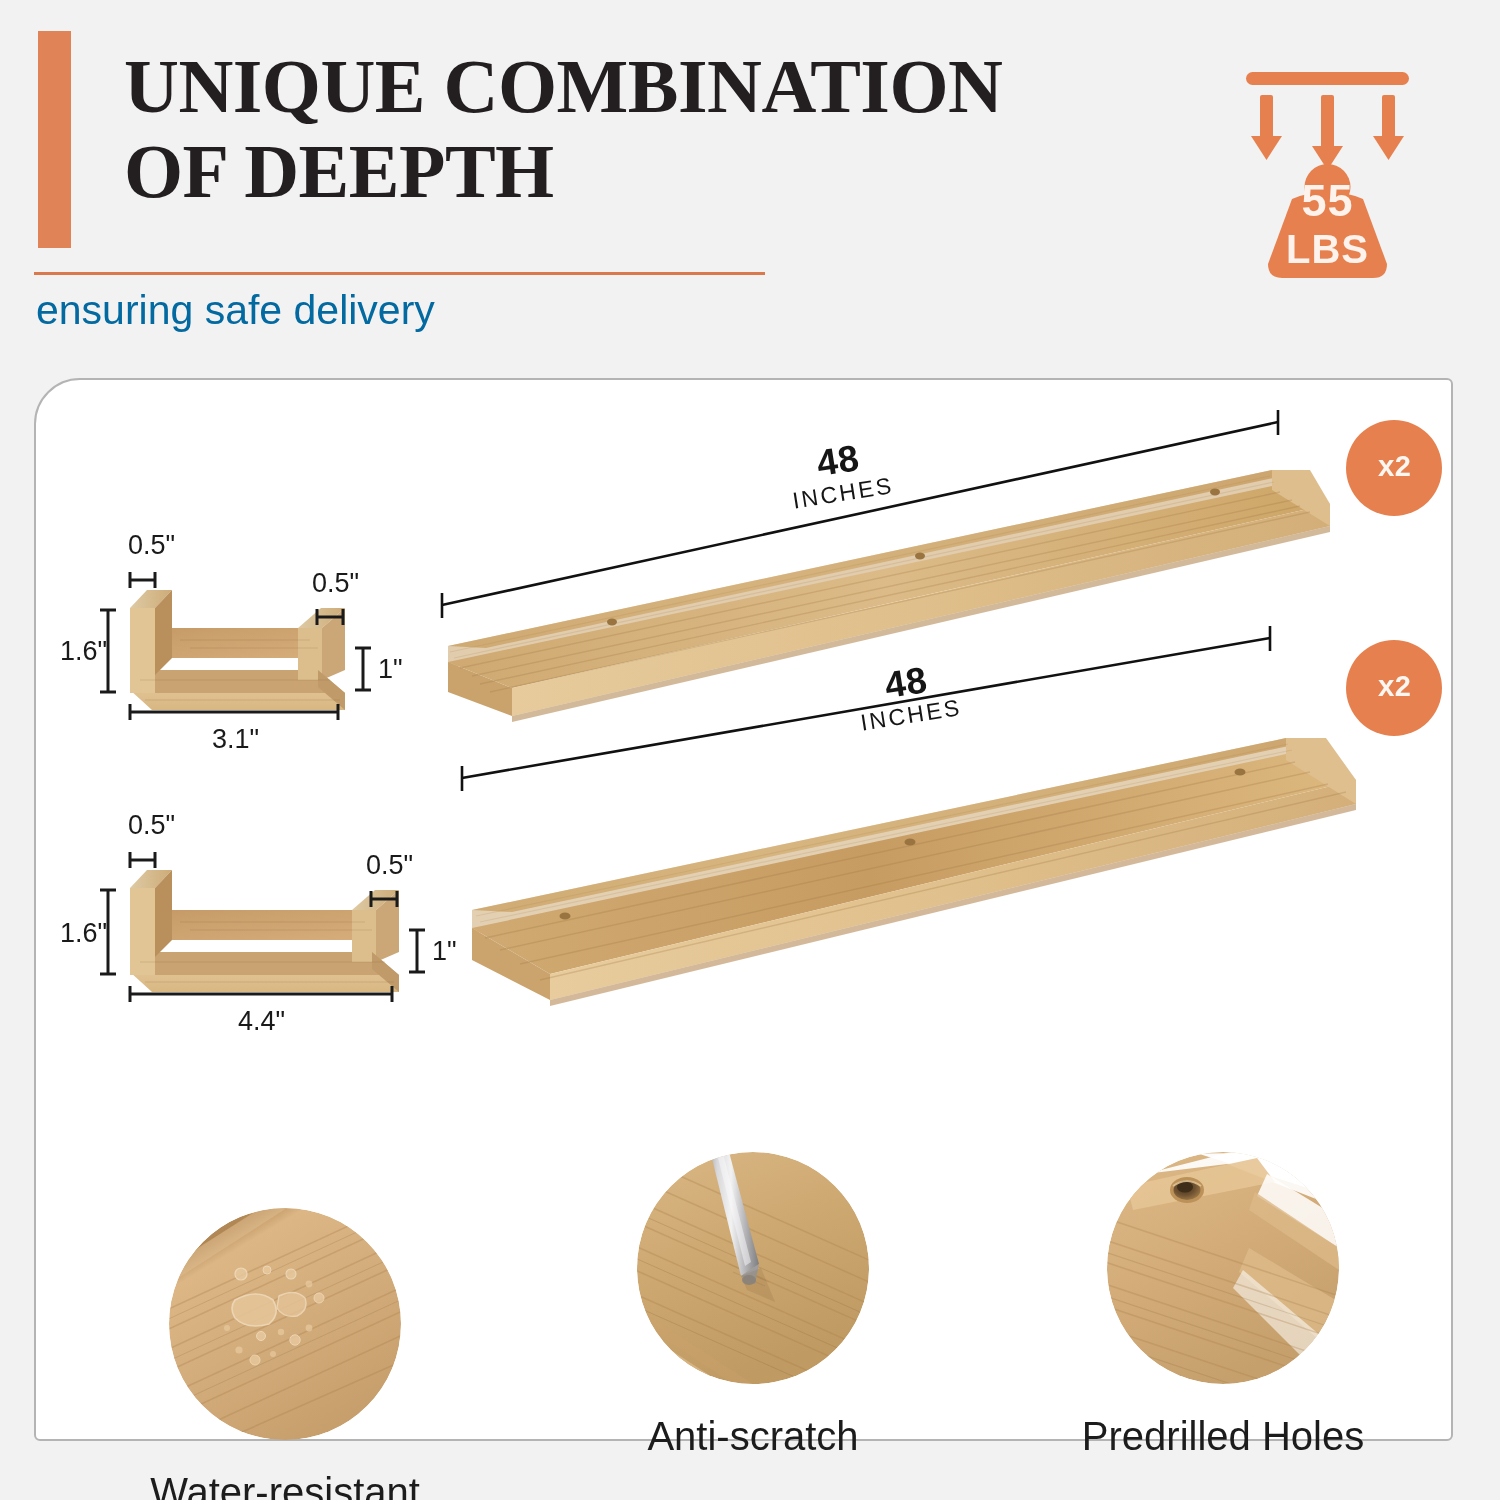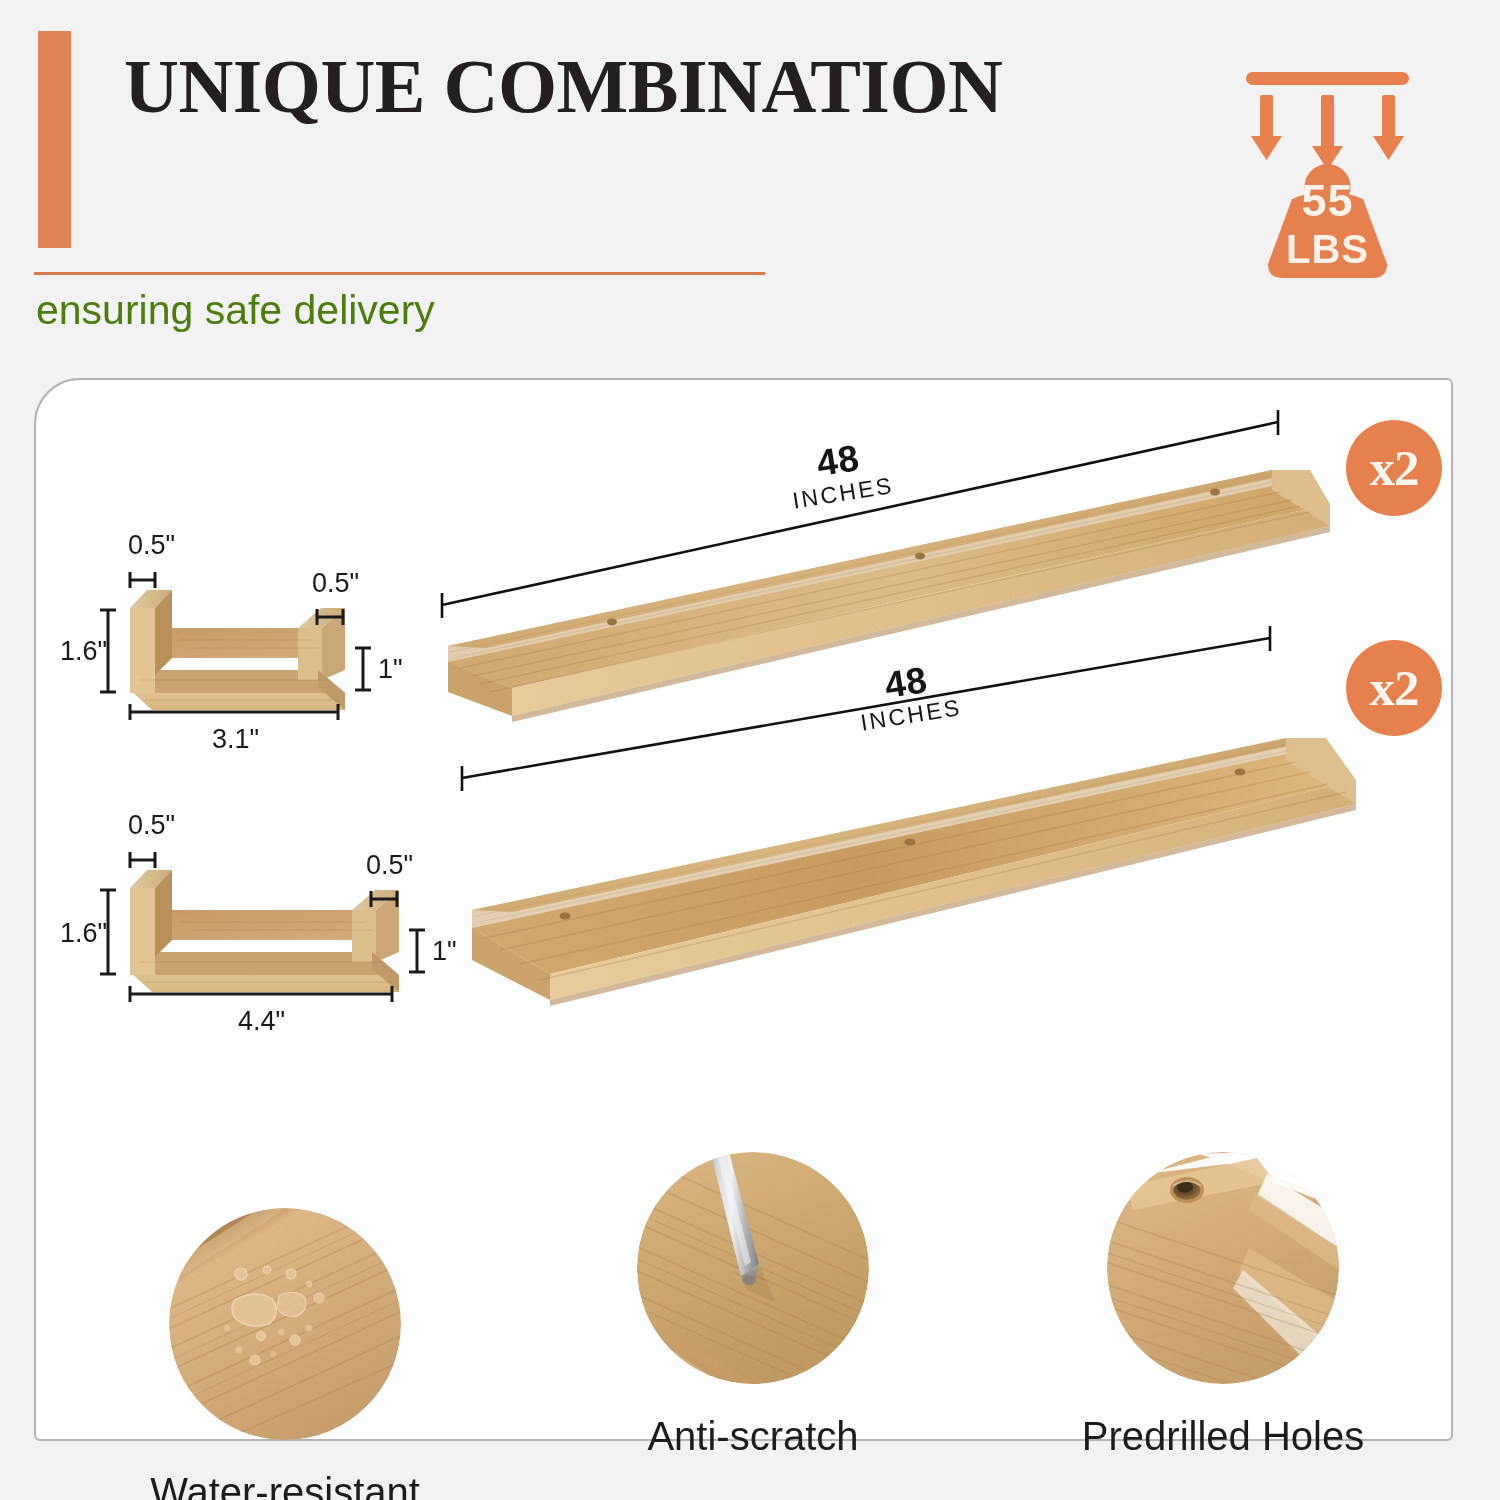--- a/index.html
+++ b/index.html
@@ -47,21 +47,21 @@
     top: 272px;
     width: 731px;
     height: 3px;
     background: #d9794c;
   }
   .subtitle {
     position: absolute;
     left: 36px;
     top: 287px;
     font-size: 41px;
-    color: #4d7c0f;
+    color: #0369a1;
     font-family: "Liberation Sans", sans-serif;
   }
 
   
   .weight-icon {
     position: absolute;
     left: 1235px;
     top: 66px;
     width: 185px;
     height: 220px;
@@ -96,27 +96,27 @@
   }
 
   
   .x2-badge {
     position: absolute;
     width: 96px;
     height: 96px;
     border-radius: 50%;
     background: #e6814f;
     color: #fdf6f1;
-    font-size: 51px;
+    font-size: 29px;
     font-weight: bold;
     display: flex;
     align-items: center;
     justify-content: center;
     letter-spacing: -1px;
-    font-family: Liberation Serif, serif;
+    font-family: Liberation Mono, monospace;
   }
   #badge-1 { left: 1346px; top: 420px; }
   #badge-2 { left: 1346px; top: 640px; }
 
   
   .len-label {
     position: absolute;
     text-align: center;
     color: #151515;
     font-family: "Liberation Sans", sans-serif;
@@ -164,20 +164,21 @@
 </style>
 </head>
 <body>
 
 <div id="page">
 
   <div class="accent-bar"></div>
 
   <div class="title">
     <span class="title-line">UNIQUE COMBINATION</span>
+    <span class="title-line">OF DEEPTH</span>
   </div>
 
   <div class="divider"></div>
 
   <div class="subtitle">ensuring safe delivery</div>
 
   <div class="weight-icon">
     <svg viewBox="0 0 185 220" width="185" height="220">
 
       <rect x="11" y="6" width="163" height="13" rx="6.5" fill="#e6814f"></rect>

